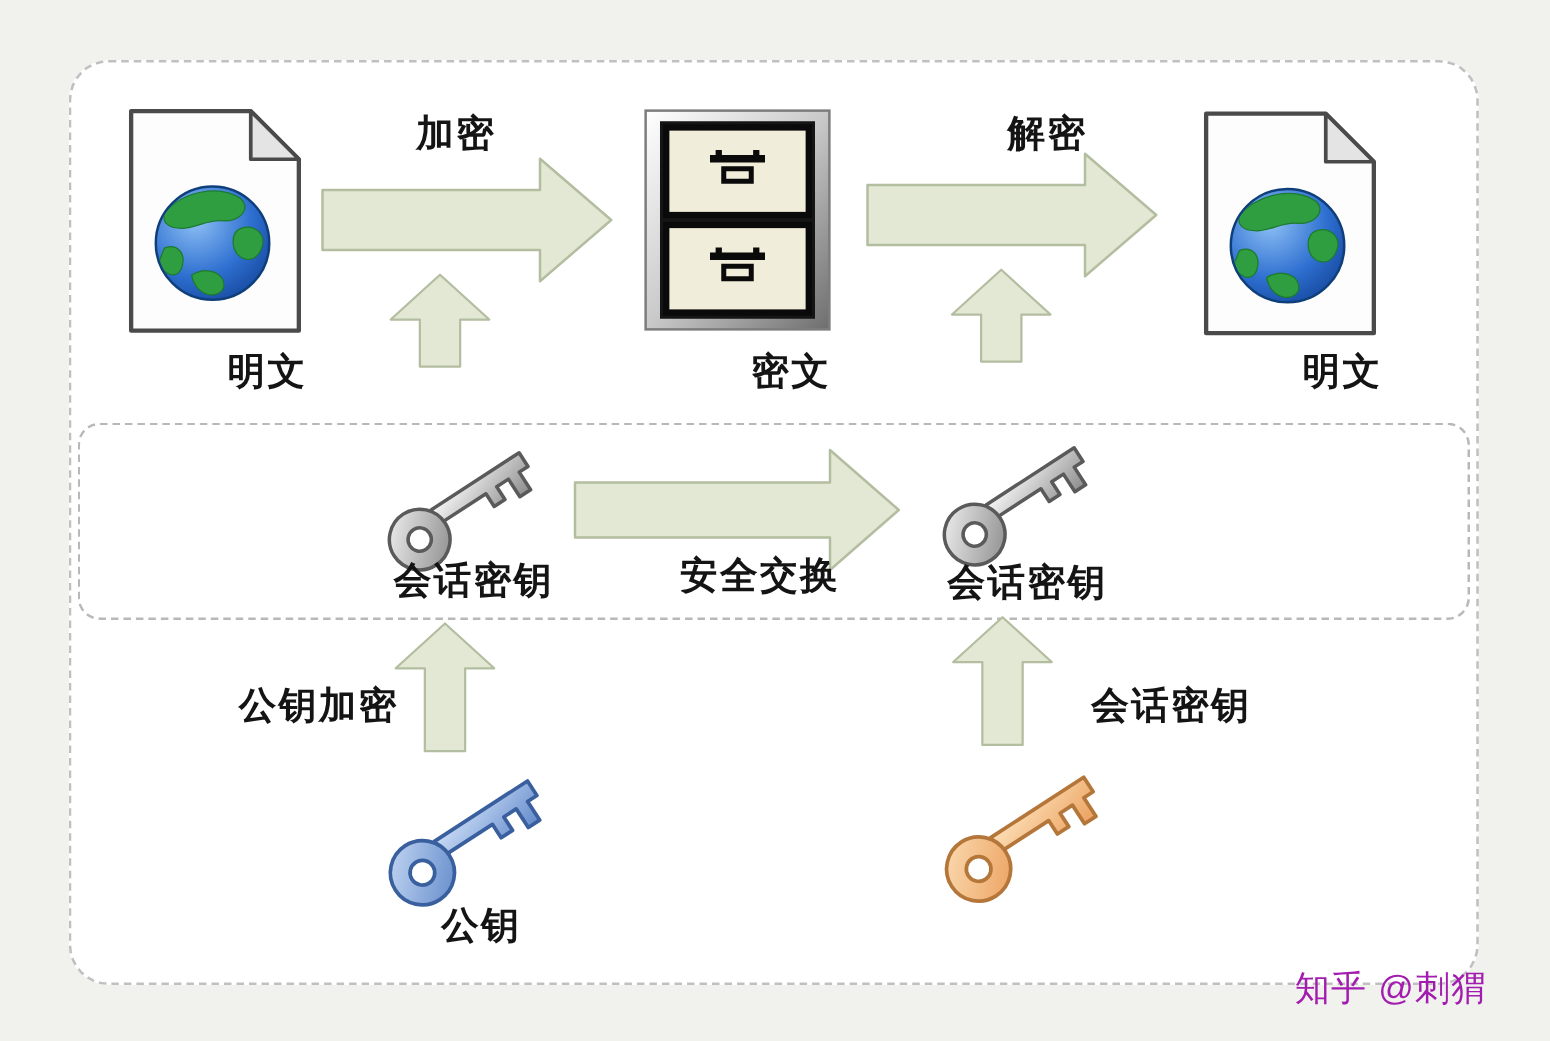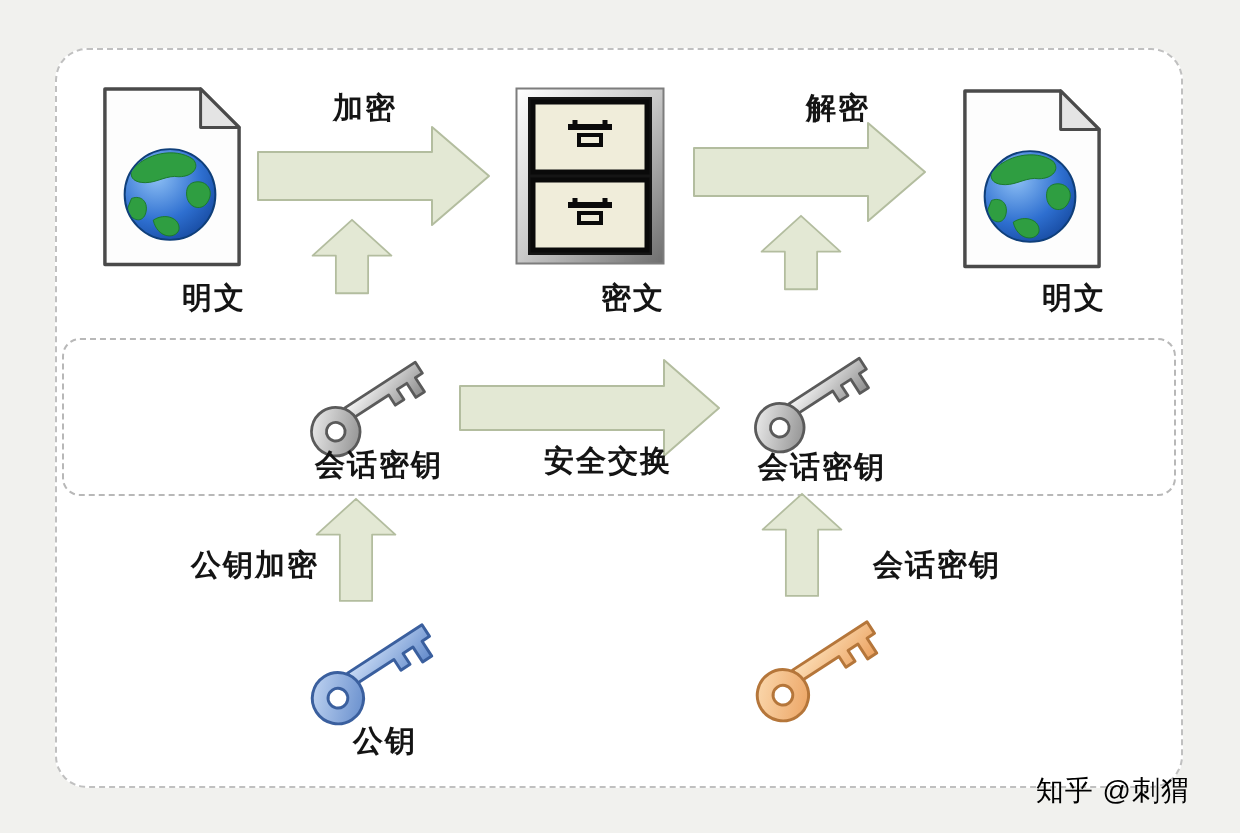--- a/index.html
+++ b/index.html
@@ -8,21 +8,21 @@
   .canvas { position:relative; width:1240px; height:833px; background:#f1f1ee; overflow:hidden; }
   .abs { position:absolute; }
   .outer-box { position:absolute; left:55px; top:48px; width:1128px; height:740px;
                border:2px dashed #c0c0c0; border-radius:32px; background:#ffffff; }
   .mid-box { position:absolute; left:62px; top:338px; width:1114px; height:158px;
              border:2px dashed #b8b8b8; border-radius:18px; }
   .label { position:absolute; text-align:right; font-size:30px; color:#141414;
            letter-spacing:2px; font-weight:600; line-height:1.1; }
   .arrow-shape { fill:#e3e8d4; stroke:#b3bd9f; stroke-width:2; stroke-linejoin:round; }
   svg { display:block; overflow:visible; }
-  .watermark { position:absolute; font-size:28px; color:#000000; letter-spacing:1px; font-weight:500; }
+  .watermark { position:absolute; font-size:28px; color:#a21caf; letter-spacing:1px; font-weight:500; }
 </style>
 </head>
 <body>
 
 <div class="canvas">
 
   <svg width="0" height="0" style="position:absolute" aria-hidden="true">
     <defs>
       <linearGradient id="gradMetal" x1="0" y1="0" x2="1" y2="1">
         <stop offset="0" stop-color="#ffffff"></stop>

